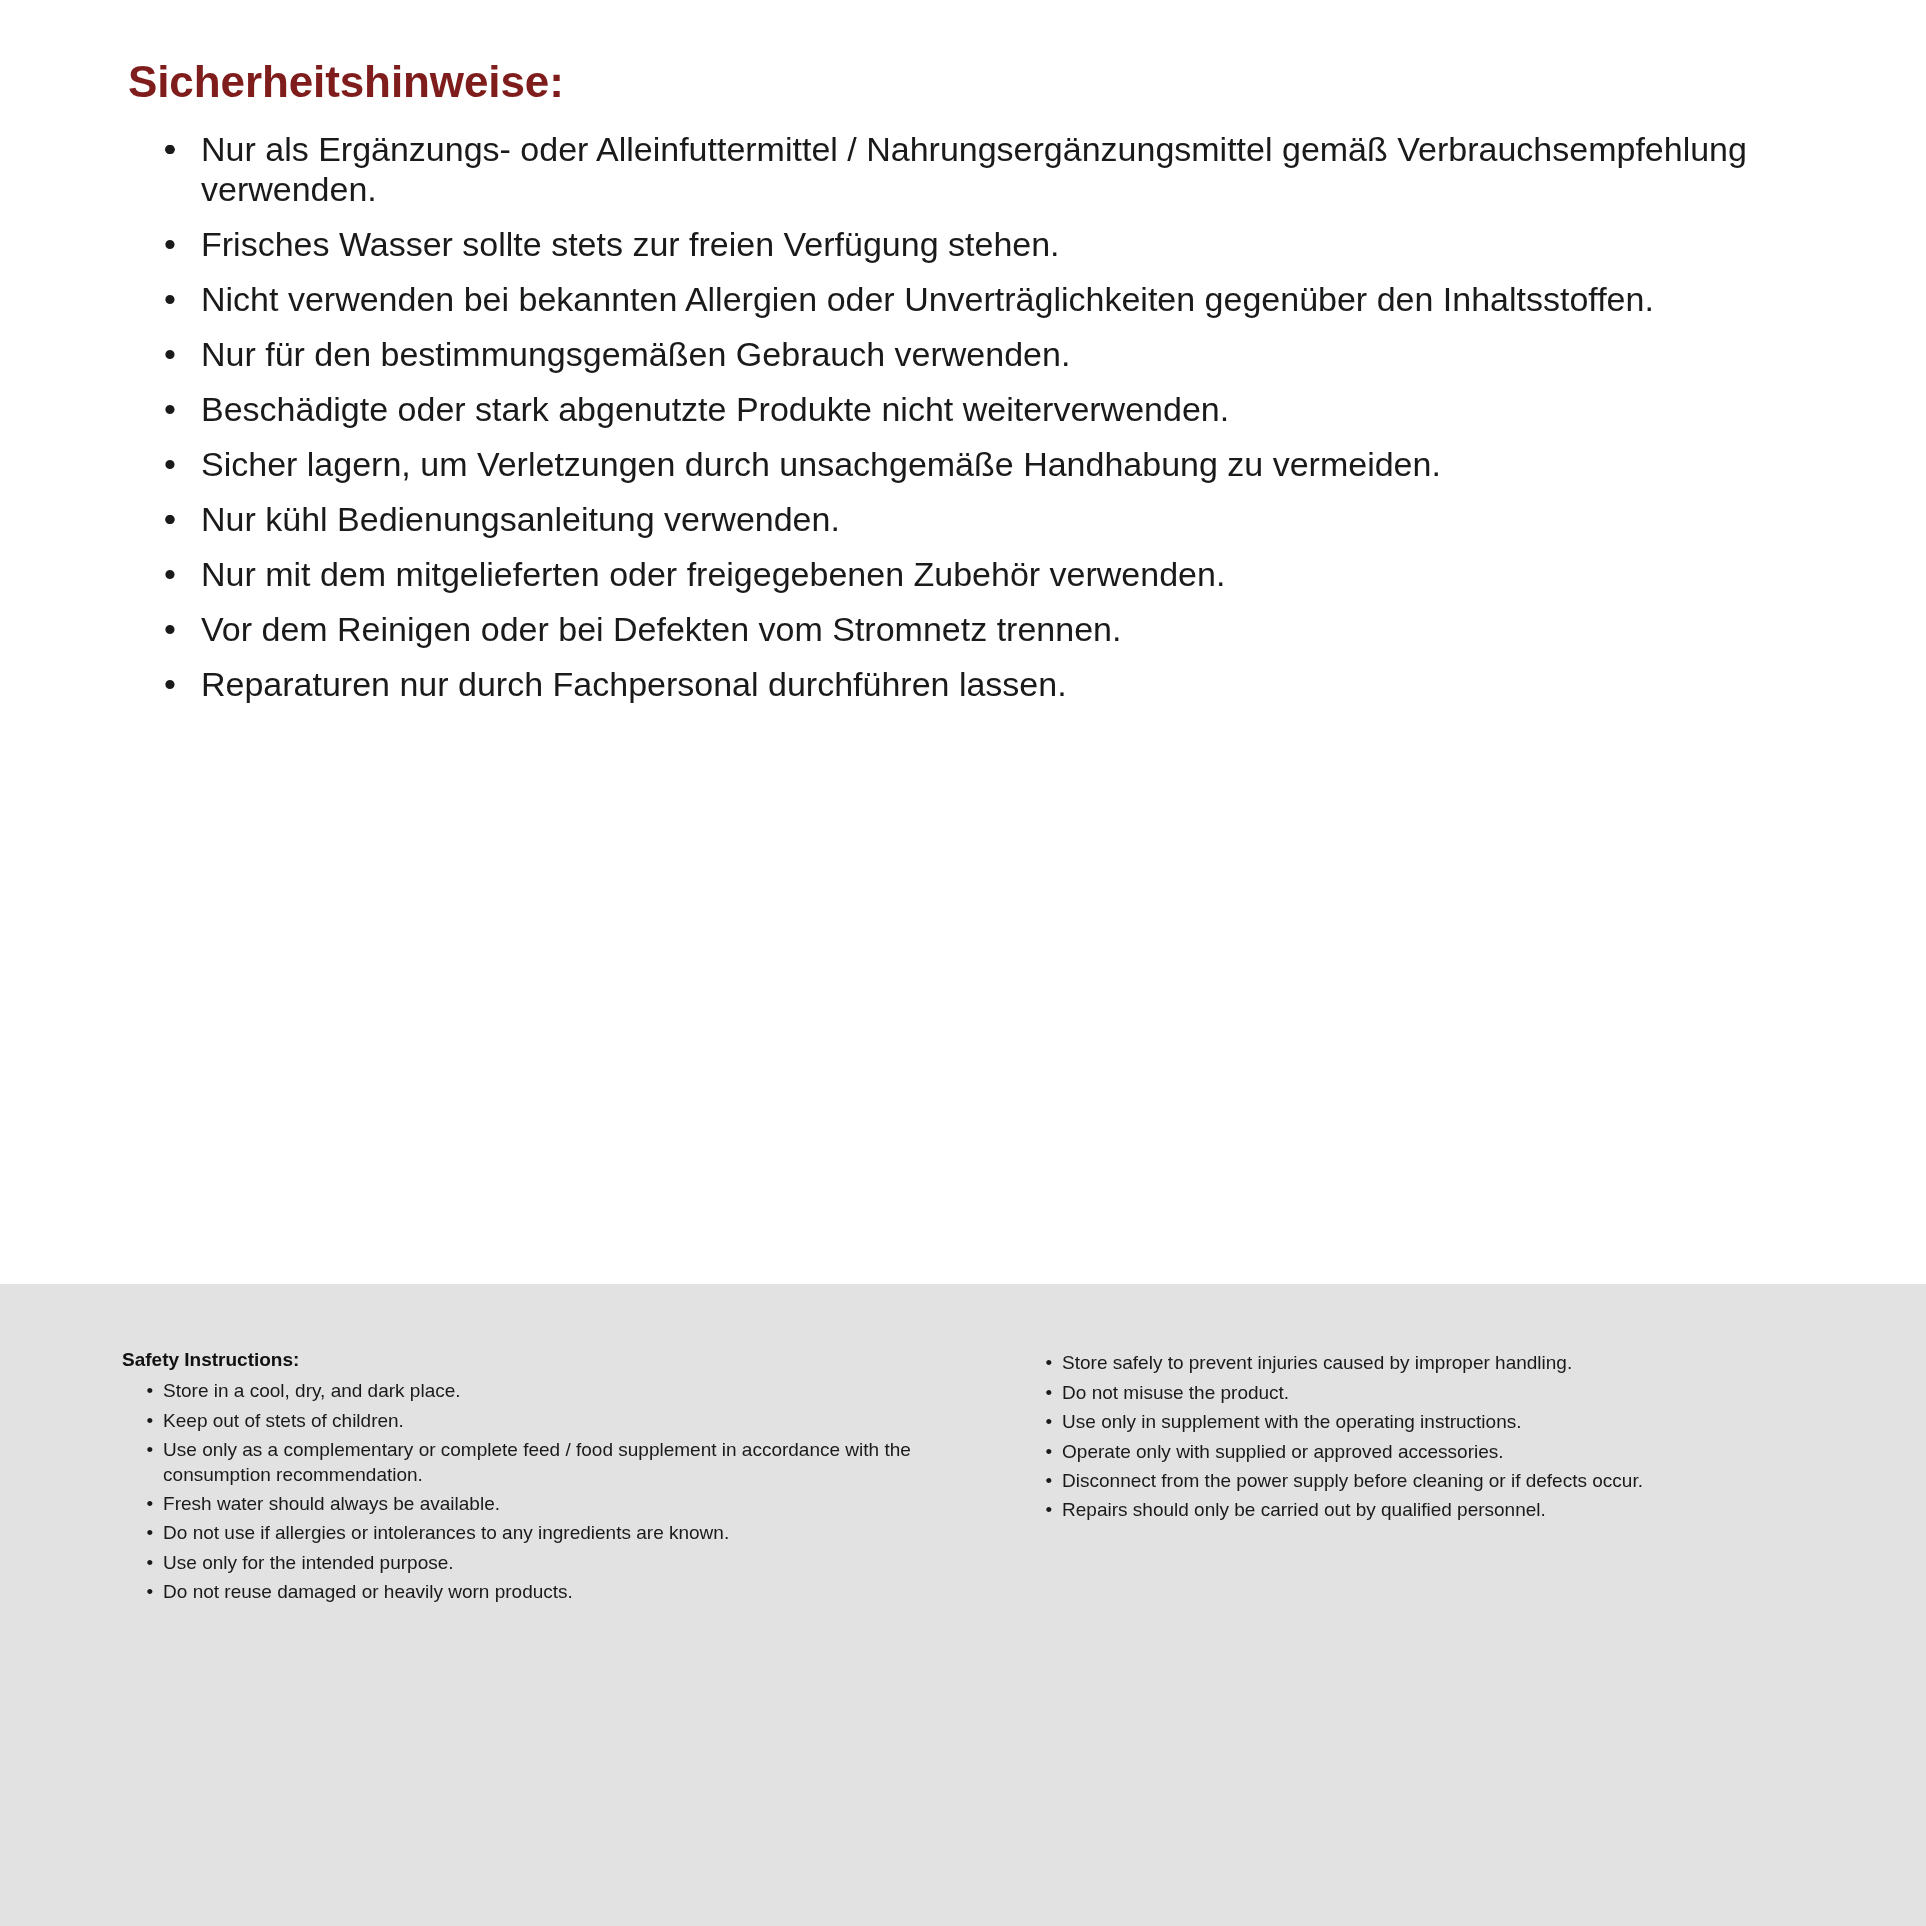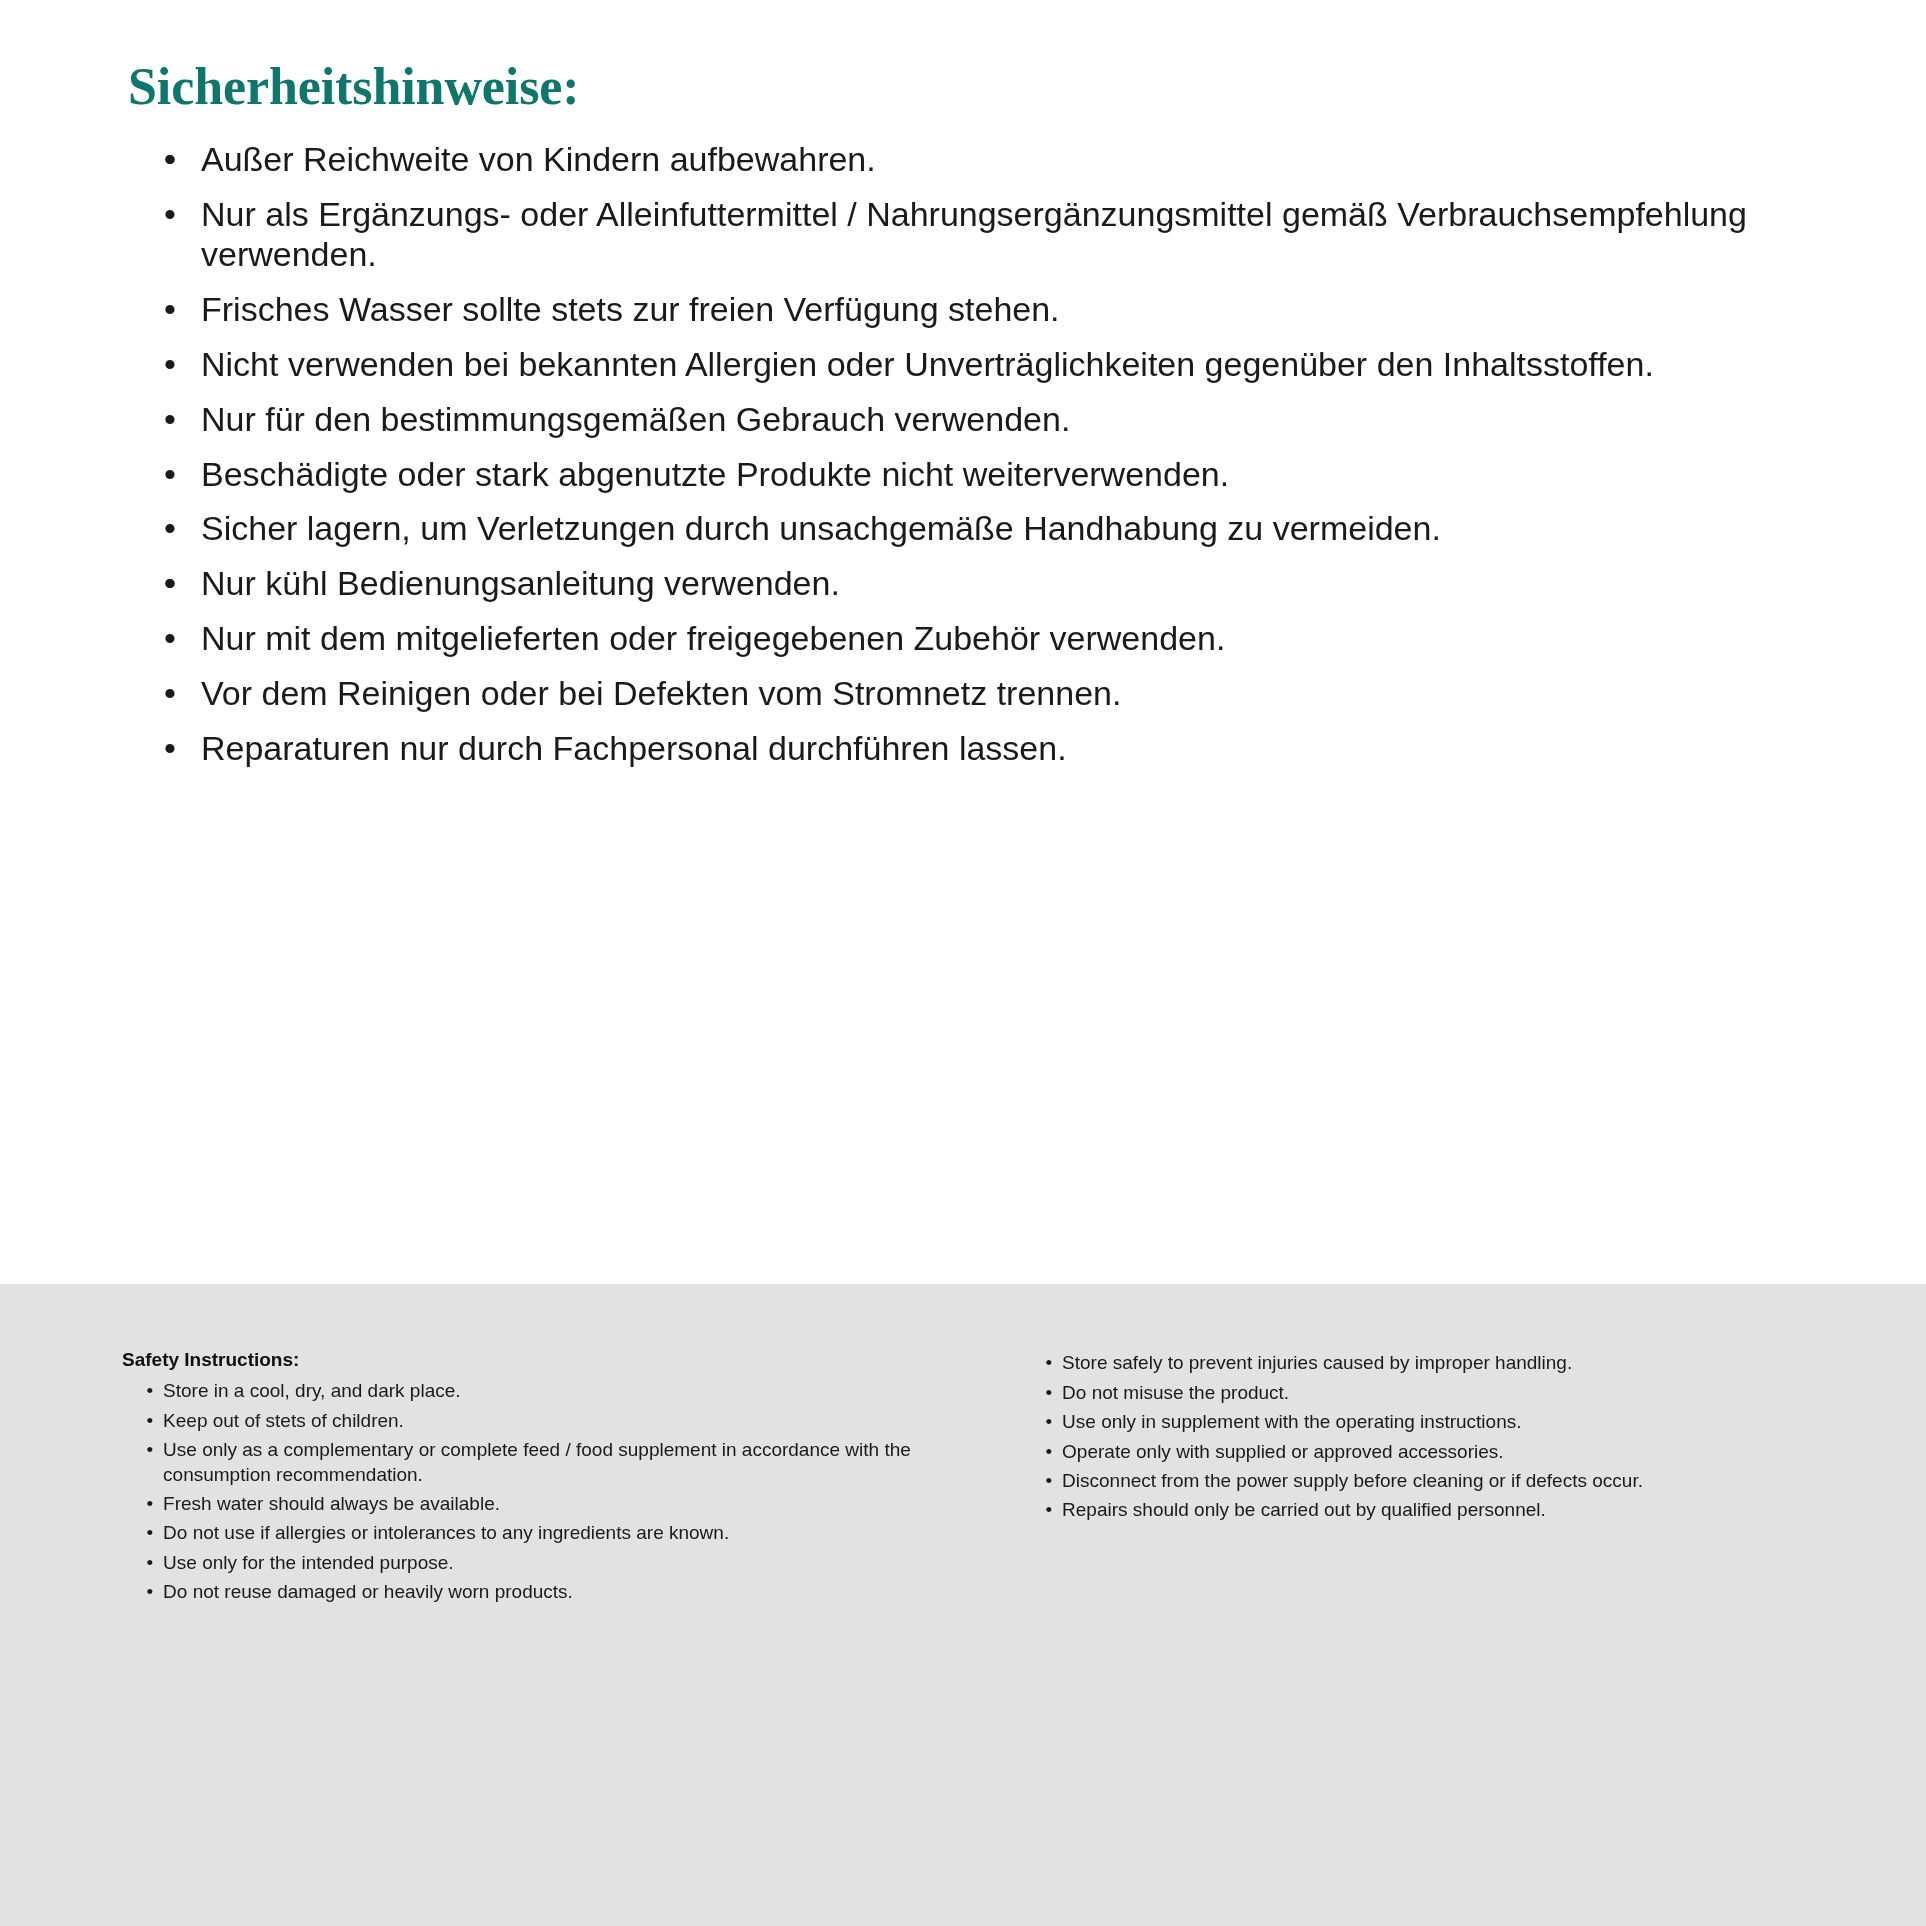--- a/index.html
+++ b/index.html
@@ -22,27 +22,26 @@
     top: 0;
     left: 0;
     width: 1926px;
     height: 1284px;
     background: #ffffff;
     box-sizing: border-box;
     padding: 56px 96px 0 128px;
   }
 
   .de-heading {
-    font-size: 52px;
+    font-size: 44px;
     font-weight: bold;
     letter-spacing: -0.1px;
-    color: #0f766e;
+    color: #7f1d1d;
     margin: 0 0 20.5px 0;
     line-height: 1.2;
-    font-family: Liberation Serif, serif;
   }
 
   .de-list {
     list-style: none;
     margin: 0;
     padding: 0 0 0 36px;
   }
 
   .de-list li {
     position: relative;
@@ -120,21 +119,21 @@
     line-height: 1.28;
   }
 </style>
 </head>
 <body>
 
 <section class="de-section">
   <h1 class="de-heading">Sicherheitshinweise:</h1>
   <ul class="de-list">
       <li><span class="bullet">•</span></li>
-      <li><span class="bullet">•</span><span>Außer Reichweite von Kindern aufbewahren.</span></li>
+      <li><span class="bullet">•</span></li>
       <li><span class="bullet">•</span><span>Nur als Ergänzungs- oder Alleinfuttermittel / Nahrungsergänzungsmittel gemäß Verbrauchsempfehlung verwenden.</span></li>
       <li><span class="bullet">•</span><span>Frisches Wasser sollte stets zur freien Verfügung stehen.</span></li>
       <li><span class="bullet">•</span><span>Nicht verwenden bei bekannten Allergien oder Unverträglichkeiten gegenüber den Inhaltsstoffen.</span></li>
       <li><span class="bullet">•</span><span>Nur für den bestimmungsgemäßen Gebrauch verwenden.</span></li>
       <li><span class="bullet">•</span><span>Beschädigte oder stark abgenutzte Produkte nicht weiterverwenden.</span></li>
       <li><span class="bullet">•</span><span>Sicher lagern, um Verletzungen durch unsachgemäße Handhabung zu vermeiden.</span></li>
       <li><span class="bullet">•</span></li>
       <li><span class="bullet">•</span><span>Nur kühl Bedienungsanleitung verwenden.</span></li>
       <li><span class="bullet">•</span><span>Nur mit dem mitgelieferten oder freigegebenen Zubehör verwenden.</span></li>
       <li><span class="bullet">•</span><span>Vor dem Reinigen oder bei Defekten vom Stromnetz trennen.</span></li>

